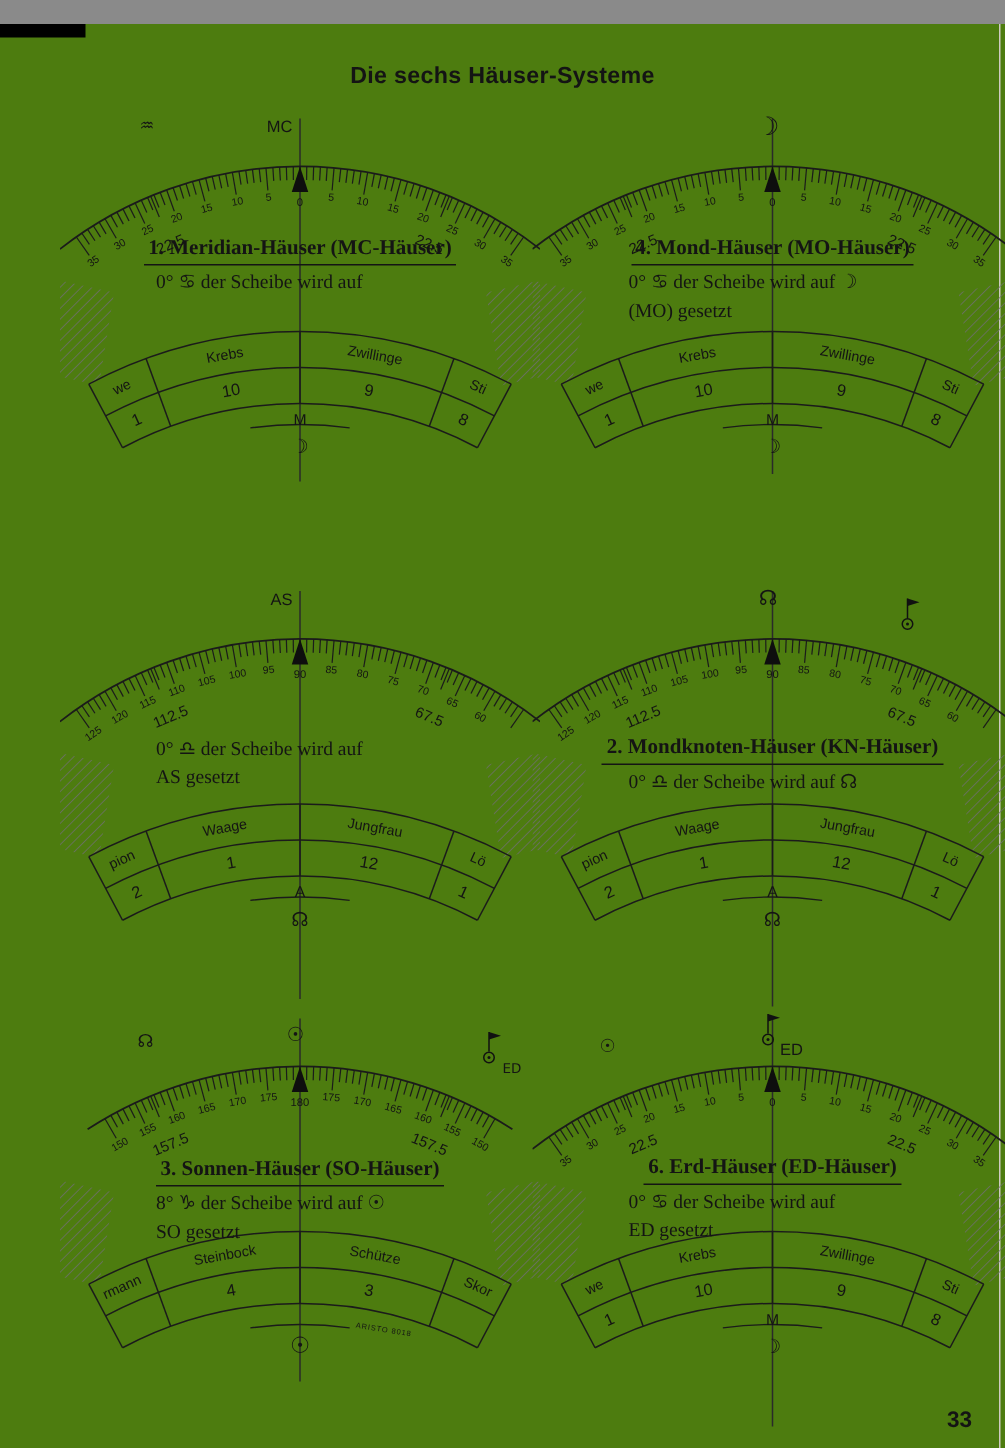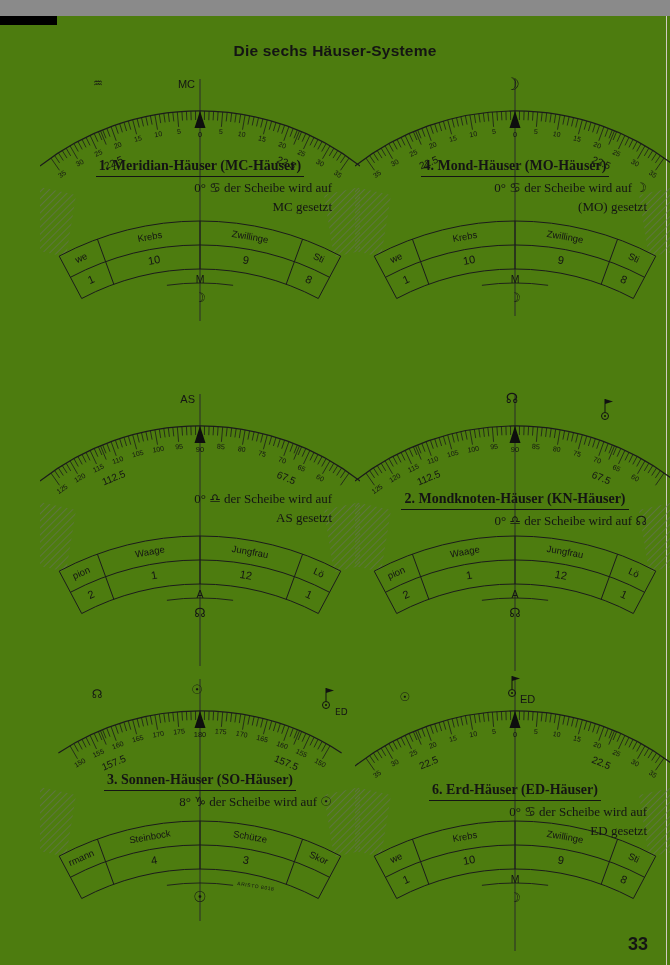--- a/index.html
+++ b/index.html
@@ -3,27 +3,27 @@
 <meta charset="utf-8">
 <style>
   html,body{margin:0;padding:0;background:#8a8a8a;}
   .page{position:relative;width:670px;height:965px;margin:16px auto;background:#4d7c0f;
         font-family:"Liberation Serif",serif;color:#141414;overflow:hidden;}
   .corner-blob{position:absolute;left:0;top:0;width:57px;height:9px;background:#000;}
   .edge-line{position:absolute;top:0;right:3px;width:1px;height:100%;background:#cfcbc2;}
   .title{position:absolute;top:26px;left:0;width:100%;text-align:center;
          font-family:"Liberation Sans",sans-serif;font-weight:bold;font-size:15.5px;letter-spacing:.2px;}
   .page-number{position:absolute;right:22px;bottom:26px;font-family:"Liberation Sans",sans-serif;
-         font-weight:bold;font-size:18px;}
+         font-weight:bold;font-size:15px;}
   .dial{position:absolute;width:320px;height:310px;}
   .dial svg{position:absolute;left:0;top:0;}
   .dial-text{position:absolute;left:28px;width:264px;text-align:center;line-height:1.25;}
   .dial-heading{display:inline-block;border-bottom:1.3px solid #141414;font-size:14px;
          font-weight:600;padding:0 3px 1px;white-space:nowrap;}
-  .dial-line{font-size:13px;text-align:right;padding-left:36px;margin-top:3px;white-space:nowrap;
+  .dial-line{font-size:13px;text-align:left;padding-left:36px;margin-top:3px;white-space:nowrap;
          font-family:"Liberation Serif","DejaVu Sans",serif;}
   svg text{fill:#141414;}
 </style>
 </head>
 <body>
 
 <div class="page">
   <div class="corner-blob"></div>
   <div class="edge-line"></div>
   <div class="title">Die sechs Häuser-Systeme</div>
@@ -152,21 +152,20 @@
         <text x="114.2" y="190.0" font-size="11" text-anchor="middle" dominant-baseline="middle" font-family="'Liberation Sans',sans-serif" transform="rotate(-10 114.2 190.0)">10</text>
         <text x="205.8" y="190.0" font-size="11" text-anchor="middle" dominant-baseline="middle" font-family="'Liberation Sans',sans-serif" transform="rotate(10 205.8 190.0)">9</text>
         <text x="268.6" y="209.4" font-size="11" text-anchor="middle" dominant-baseline="middle" font-family="'Liberation Sans',sans-serif" transform="rotate(24.3 268.6 209.4)">8</text>
         <path d="M 126.9 214.3 A 238 238 0 0 1 193.1 214.3" fill="none" stroke="#1b1b1b" stroke-width="0.9"></path>
         <text x="160" y="212" font-size="10.5" text-anchor="middle" font-family="'Liberation Sans',sans-serif">M</text>
         <text x="160" y="231" font-size="13" text-anchor="middle" font-family="'DejaVu Sans',sans-serif">☽</text>
       </svg>
     <div class="dial-text" style="top:84px">
       <span class="dial-heading">1. Meridian-Häuser (MC-Häuser)</span>
       <div class="dial-line">0° ♋ der Scheibe wird auf</div>
-      <div class="dial-line">MC gesetzt</div>
     </div>
   </div>
   <div class="dial" style="left:355px;top:55px">
     <svg width="320" height="310" viewBox="0 0 320 310">
         <defs>
           <pattern id="h3" width="5" height="5" patternUnits="userSpaceOnUse" patternTransform="rotate(45)">
             <line x1="0" y1="0" x2="0" y2="5" stroke="#6e6e6e" stroke-width="1"></line>
           </pattern>
         </defs>
         <polygon points="0,116 36,124 26,186 0,180" fill="url(#h3)"></polygon>
@@ -682,20 +681,21 @@
         <text x="278.5" y="187.5" font-size="9.5" text-anchor="middle" dominant-baseline="middle" font-family="'Liberation Sans',sans-serif" transform="rotate(24.3 278.5 187.5)">Skor</text>
         <text x="114.2" y="190.0" font-size="11" text-anchor="middle" dominant-baseline="middle" font-family="'Liberation Sans',sans-serif" transform="rotate(-10 114.2 190.0)">4</text>
         <text x="205.8" y="190.0" font-size="11" text-anchor="middle" dominant-baseline="middle" font-family="'Liberation Sans',sans-serif" transform="rotate(10 205.8 190.0)">3</text>
         <path d="M 126.9 214.3 A 238 238 0 0 1 193.1 214.3" fill="none" stroke="#1b1b1b" stroke-width="0.9"></path>
         <text x="160" y="231" font-size="15" text-anchor="middle" font-family="'DejaVu Sans',sans-serif">☉</text>
         <text x="197" y="214" font-size="5" letter-spacing="0.6" text-anchor="start" font-family="'Liberation Sans',sans-serif" transform="rotate(9 197 214)">ARISTO 8018</text>
       </svg>
     <div class="dial-text" style="top:98px">
       <span class="dial-heading">3. Sonnen-Häuser (SO-Häuser)</span>
       <div class="dial-line">8° ♑ der Scheibe wird auf ☉</div>
+      <div class="dial-line">SO gesetzt</div>
     </div>
   </div>
   <div class="dial" style="left:355px;top:655px">
     <svg width="320" height="310" viewBox="0 0 320 310">
         <defs>
           <pattern id="h5" width="5" height="5" patternUnits="userSpaceOnUse" patternTransform="rotate(45)">
             <line x1="0" y1="0" x2="0" y2="5" stroke="#6e6e6e" stroke-width="1"></line>
           </pattern>
         </defs>
         <polygon points="0,116 36,124 26,186 0,180" fill="url(#h5)"></polygon>
@@ -818,21 +818,21 @@
         <text x="210.0" y="166.4" font-size="9.5" text-anchor="middle" dominant-baseline="middle" font-family="'Liberation Sans',sans-serif" transform="rotate(10 210.0 166.4)">Zwillinge</text>
         <text x="278.5" y="187.5" font-size="9.5" text-anchor="middle" dominant-baseline="middle" font-family="'Liberation Sans',sans-serif" transform="rotate(24.3 278.5 187.5)">Sti</text>
         <text x="51.4" y="209.4" font-size="11" text-anchor="middle" dominant-baseline="middle" font-family="'Liberation Sans',sans-serif" transform="rotate(-24.3 51.4 209.4)">1</text>
         <text x="114.2" y="190.0" font-size="11" text-anchor="middle" dominant-baseline="middle" font-family="'Liberation Sans',sans-serif" transform="rotate(-10 114.2 190.0)">10</text>
         <text x="205.8" y="190.0" font-size="11" text-anchor="middle" dominant-baseline="middle" font-family="'Liberation Sans',sans-serif" transform="rotate(10 205.8 190.0)">9</text>
         <text x="268.6" y="209.4" font-size="11" text-anchor="middle" dominant-baseline="middle" font-family="'Liberation Sans',sans-serif" transform="rotate(24.3 268.6 209.4)">8</text>
         <path d="M 126.9 214.3 A 238 238 0 0 1 193.1 214.3" fill="none" stroke="#1b1b1b" stroke-width="0.9"></path>
         <text x="160" y="212" font-size="10.5" text-anchor="middle" font-family="'Liberation Sans',sans-serif">M</text>
         <text x="160" y="231" font-size="13" text-anchor="middle" font-family="'DejaVu Sans',sans-serif">☽</text>
       </svg>
-    <div class="dial-text" style="top:108px">
+    <div class="dial-text" style="top:97px">
       <span class="dial-heading">6. Erd-Häuser (ED-Häuser)</span>
       <div class="dial-line">0° ♋ der Scheibe wird auf</div>
       <div class="dial-line">ED gesetzt</div>
     </div>
   </div>
 
   <div class="page-number">33</div>
 </div>
 
 </body></html>

